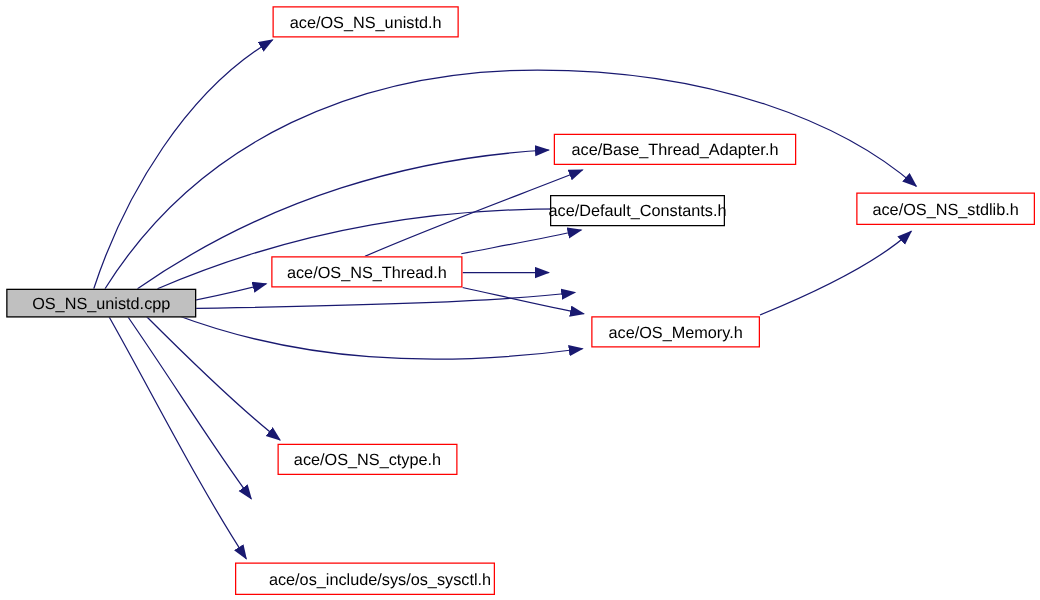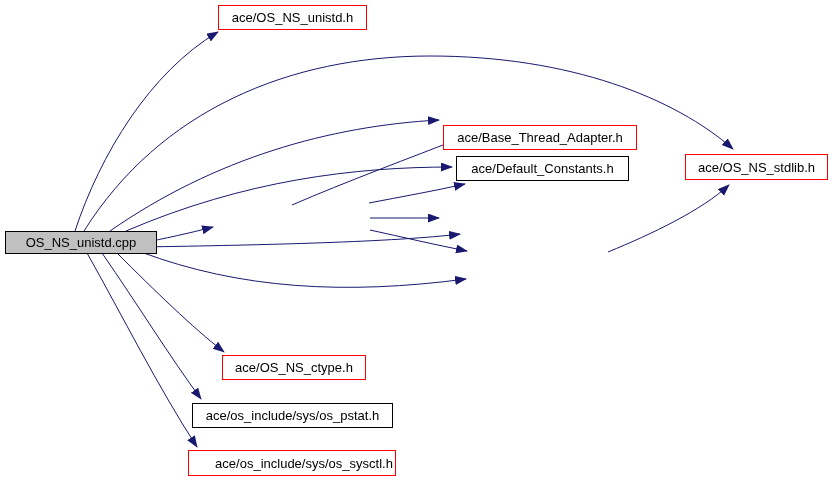--- a/index.html
+++ b/index.html
@@ -22,22 +22,22 @@
     white-space:nowrap;
     text-align:center;
     cursor:pointer;
   }
   .node.red{border-color:#ff0000;}
   .node.black{border-color:#000000;}
   .node.root{background:#c0c0c0;border-color:#000000;cursor:default;}
   
   .n-root   {left:5px;  top:231px; width:152px; height:23px;}
   .n-unistd {left:218px; top:5px;  width:149px; height:25px;}
-  .n-bta    {left:443px; top:107px; width:194px; height:25px;margin-top:18px;}
-  .n-dc     {left:456px; top:156px; width:173px; height:25px;}
+  .n-bta    {left:443px; top:107px; width:194px; height:25px;}
+  .n-dc     {left:440px; top:156px; width:140px; height:25px;}
   .n-thread {left:217px; top:205px; width:153px; height:25px;}
   .n-omb    {left:443px; top:205px; width:194px; height:27px;}
   .n-mem    {left:473px; top:253px; width:135px; height:25px;}
   .n-stdlib {left:685px; top:154px; width:143px; height:26px;}
   .n-ctype  {left:222px; top:355px; width:144px; height:25px;}
   .n-pstat  {left:192px; top:403px; width:201px; height:25px;}
   .n-sysctl {left:188px; top:450px; width:208px; height:26px;padding-left:24px;}
 </style>
 </head>
 <body>
@@ -78,32 +78,35 @@
   </div>
 
   <div class="node red n-bta">
     <span>ace/Base_Thread_Adapter.h</span>
   </div>
 
   <div class="node black n-dc">
     <span>ace/Default_Constants.h</span>
   </div>
 
+  <div class="node red n-thread">
+    <span>ace/OS_NS_Thread.h</span>
+  </div>
 
 
+  <div class="node red n-mem">
+    <span>ace/OS_Memory.h</span>
+  </div>
 
   <div class="node red n-ctype">
     <span>ace/OS_NS_ctype.h</span>
   </div>
 
   <div class="node red n-stdlib">
     <span>ace/OS_NS_stdlib.h</span>
   </div>
 
-  <div class="node black n-pstat">
-    <span>ace/os_include/sys/os_pstat.h</span>
-  </div>
 
   <div class="node red n-sysctl">
     <span>ace/os_include/sys/os_sysctl.h</span>
   </div>
 
 </div>
 
 </body></html>

